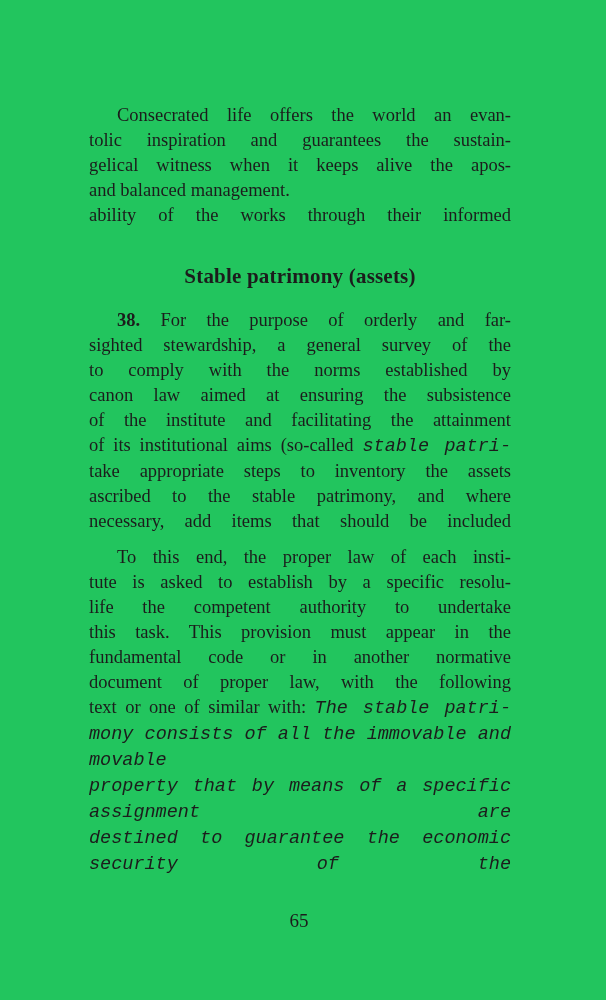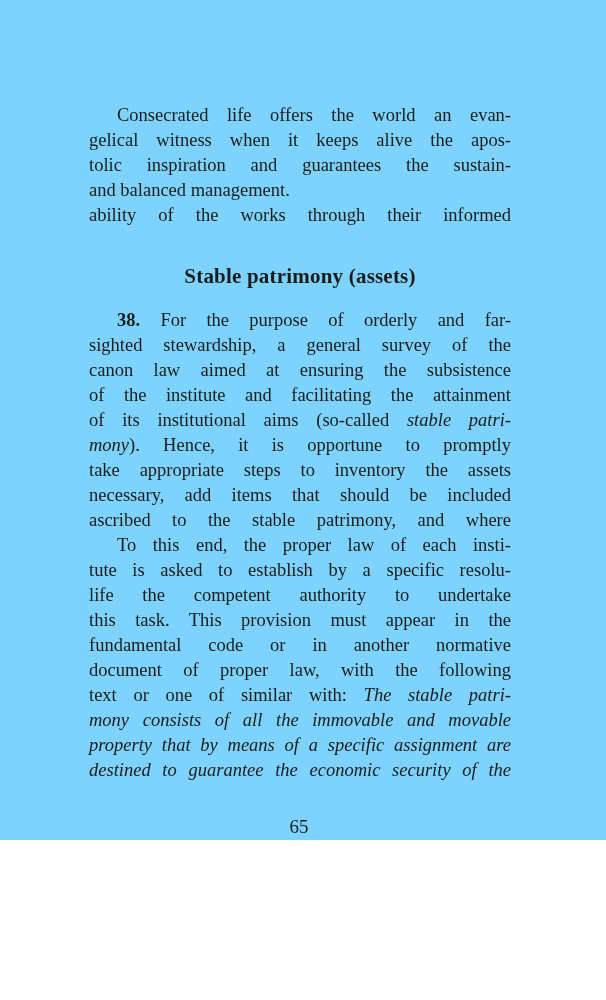--- a/index.html
+++ b/index.html
@@ -8,51 +8,52 @@
     background: #ffffff;
   }
   body {
     width: 606px;
     height: 1000px;
     font-family: "Liberation Serif", serif;
   }
   .page {
     position: relative;
     width: 606px;
-    height: 840px;
-    background: #7dd3fc;
+    height: 1000px;
+    background: #22c55e;
     color: #1c1c1c;
     overflow: hidden;
   }
   .text-block {
     position: absolute;
     left: 89px;
     top: 103px;
     width: 422px;
   }
   .para {
     margin: 0;
   }
   .para.gap-before {
+    margin-top: 11px;
   }
   .line {
     font-size: 18.5px;
     line-height: 25px;
     color: #1c1c1c;
   }
   .line.just {
     text-align: justify;
     text-align-last: justify;
     text-justify: inter-word;
   }
   .line.indent {
     text-indent: 28px;
   }
   .b { font-weight: bold; }
-  .i { font-style: italic; }
+  .i { font-style: italic; font-family: Liberation Mono, monospace; }
   .heading {
     font-size: 21px;
     font-weight: bold;
     line-height: 28px;
     margin: 34px 0 18px 0;
     letter-spacing: 0.2px;
     text-align: center;
   }
   .page-number {
     margin-top: 31px;
@@ -63,38 +64,38 @@
   }
 </style>
 </head>
 <body>
 
 <div class="page">
   <div class="text-block">
 
     <div class="para">
         <div class="line just indent"><span>Consecrated life offers the world an evan-</span></div>
+        <div class="line just"><span>tolic inspiration and guarantees the sustain-</span></div>
         <div class="line just"><span>gelical witness when it keeps alive the apos-</span></div>
-        <div class="line just"><span>tolic inspiration and guarantees the sustain-</span></div>
         <div class="line"><span>and balanced management.</span></div>
         <div class="line just"><span>ability of the works through their informed</span></div>
       </div>
 
     <h2 class="heading">Stable patrimony (assets)</h2>
 
     <div class="para">
         <div class="line just indent"><span class="b">38.</span><span> For the purpose of orderly and far-</span></div>
         <div class="line just"><span>sighted stewardship, a general survey of the</span></div>
+        <div class="line just"><span>to comply with the norms established by</span></div>
         <div class="line just"><span>canon law aimed at ensuring the subsistence</span></div>
         <div class="line just"><span>of the institute and facilitating the attainment</span></div>
         <div class="line just"><span>of its institutional aims (so-called </span><span class="i">stable patri-</span></div>
-        <div class="line just"><span class="i">mony</span><span>). Hence, it is opportune to promptly</span></div>
         <div class="line just"><span>take appropriate steps to inventory the assets</span></div>
+        <div class="line just"><span>ascribed to the stable patrimony, and where</span></div>
         <div class="line just"><span>necessary, add items that should be included</span></div>
-        <div class="line just"><span>ascribed to the stable patrimony, and where</span></div>
       </div>
 
     <div class="para gap-before">
         <div class="line just indent"><span>To this end, the proper law of each insti-</span></div>
         <div class="line just"><span>tute is asked to establish by a specific resolu-</span></div>
         <div class="line just"><span>life the competent authority to undertake</span></div>
         <div class="line just"><span>this task. This provision must appear in the</span></div>
         <div class="line just"><span>fundamental code or in another normative</span></div>
         <div class="line just"><span>document of proper law, with the following</span></div>
         <div class="line just"><span>text or one of similar with: </span><span class="i">The stable patri-</span></div>

